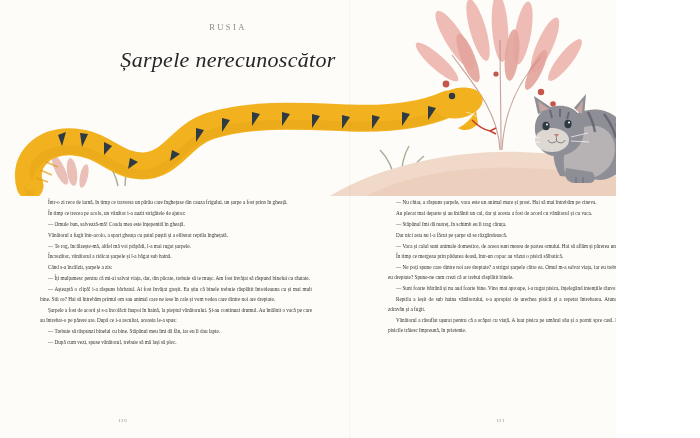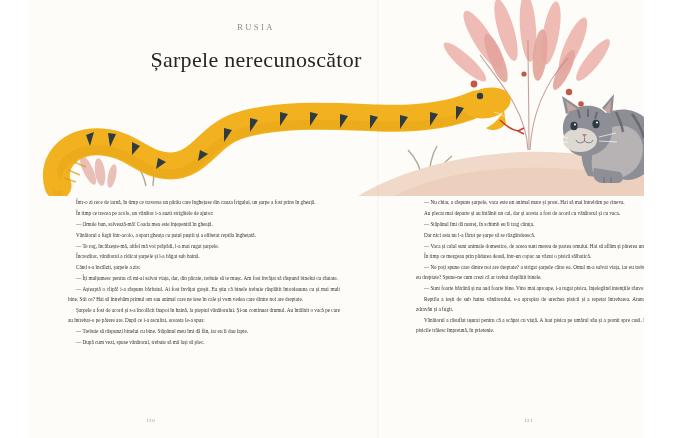--- a/index.html
+++ b/index.html
@@ -13,21 +13,20 @@
     overflow: hidden;
     font-family: "Liberation Serif", serif;
     color: #2b2b2b;
   }
   .page {
     position: relative;
     width: 616px;
     height: 438px;
     background: #fdfcf8;
     overflow: hidden;
-    margin-left: 28px;
   }
 
   
   .illustration {
     position: absolute;
     left: 0;
     top: 0;
     width: 700px;
     height: 196px;
     overflow: hidden;
@@ -56,20 +55,21 @@
     text-transform: uppercase;
     margin-bottom: 6px;
   }
   .chapter-title {
     font-family: "Liberation Serif", serif;
     font-size: 22px;
     font-weight: normal;
     color: #262626;
     letter-spacing: 0.3px;
     line-height: 1.15;
+    font-style: italic;
   }
 
   
   .columns {
     position: absolute;
     left: 0;
     top: 198px;
     width: 700px;
     height: 228px;
   }

